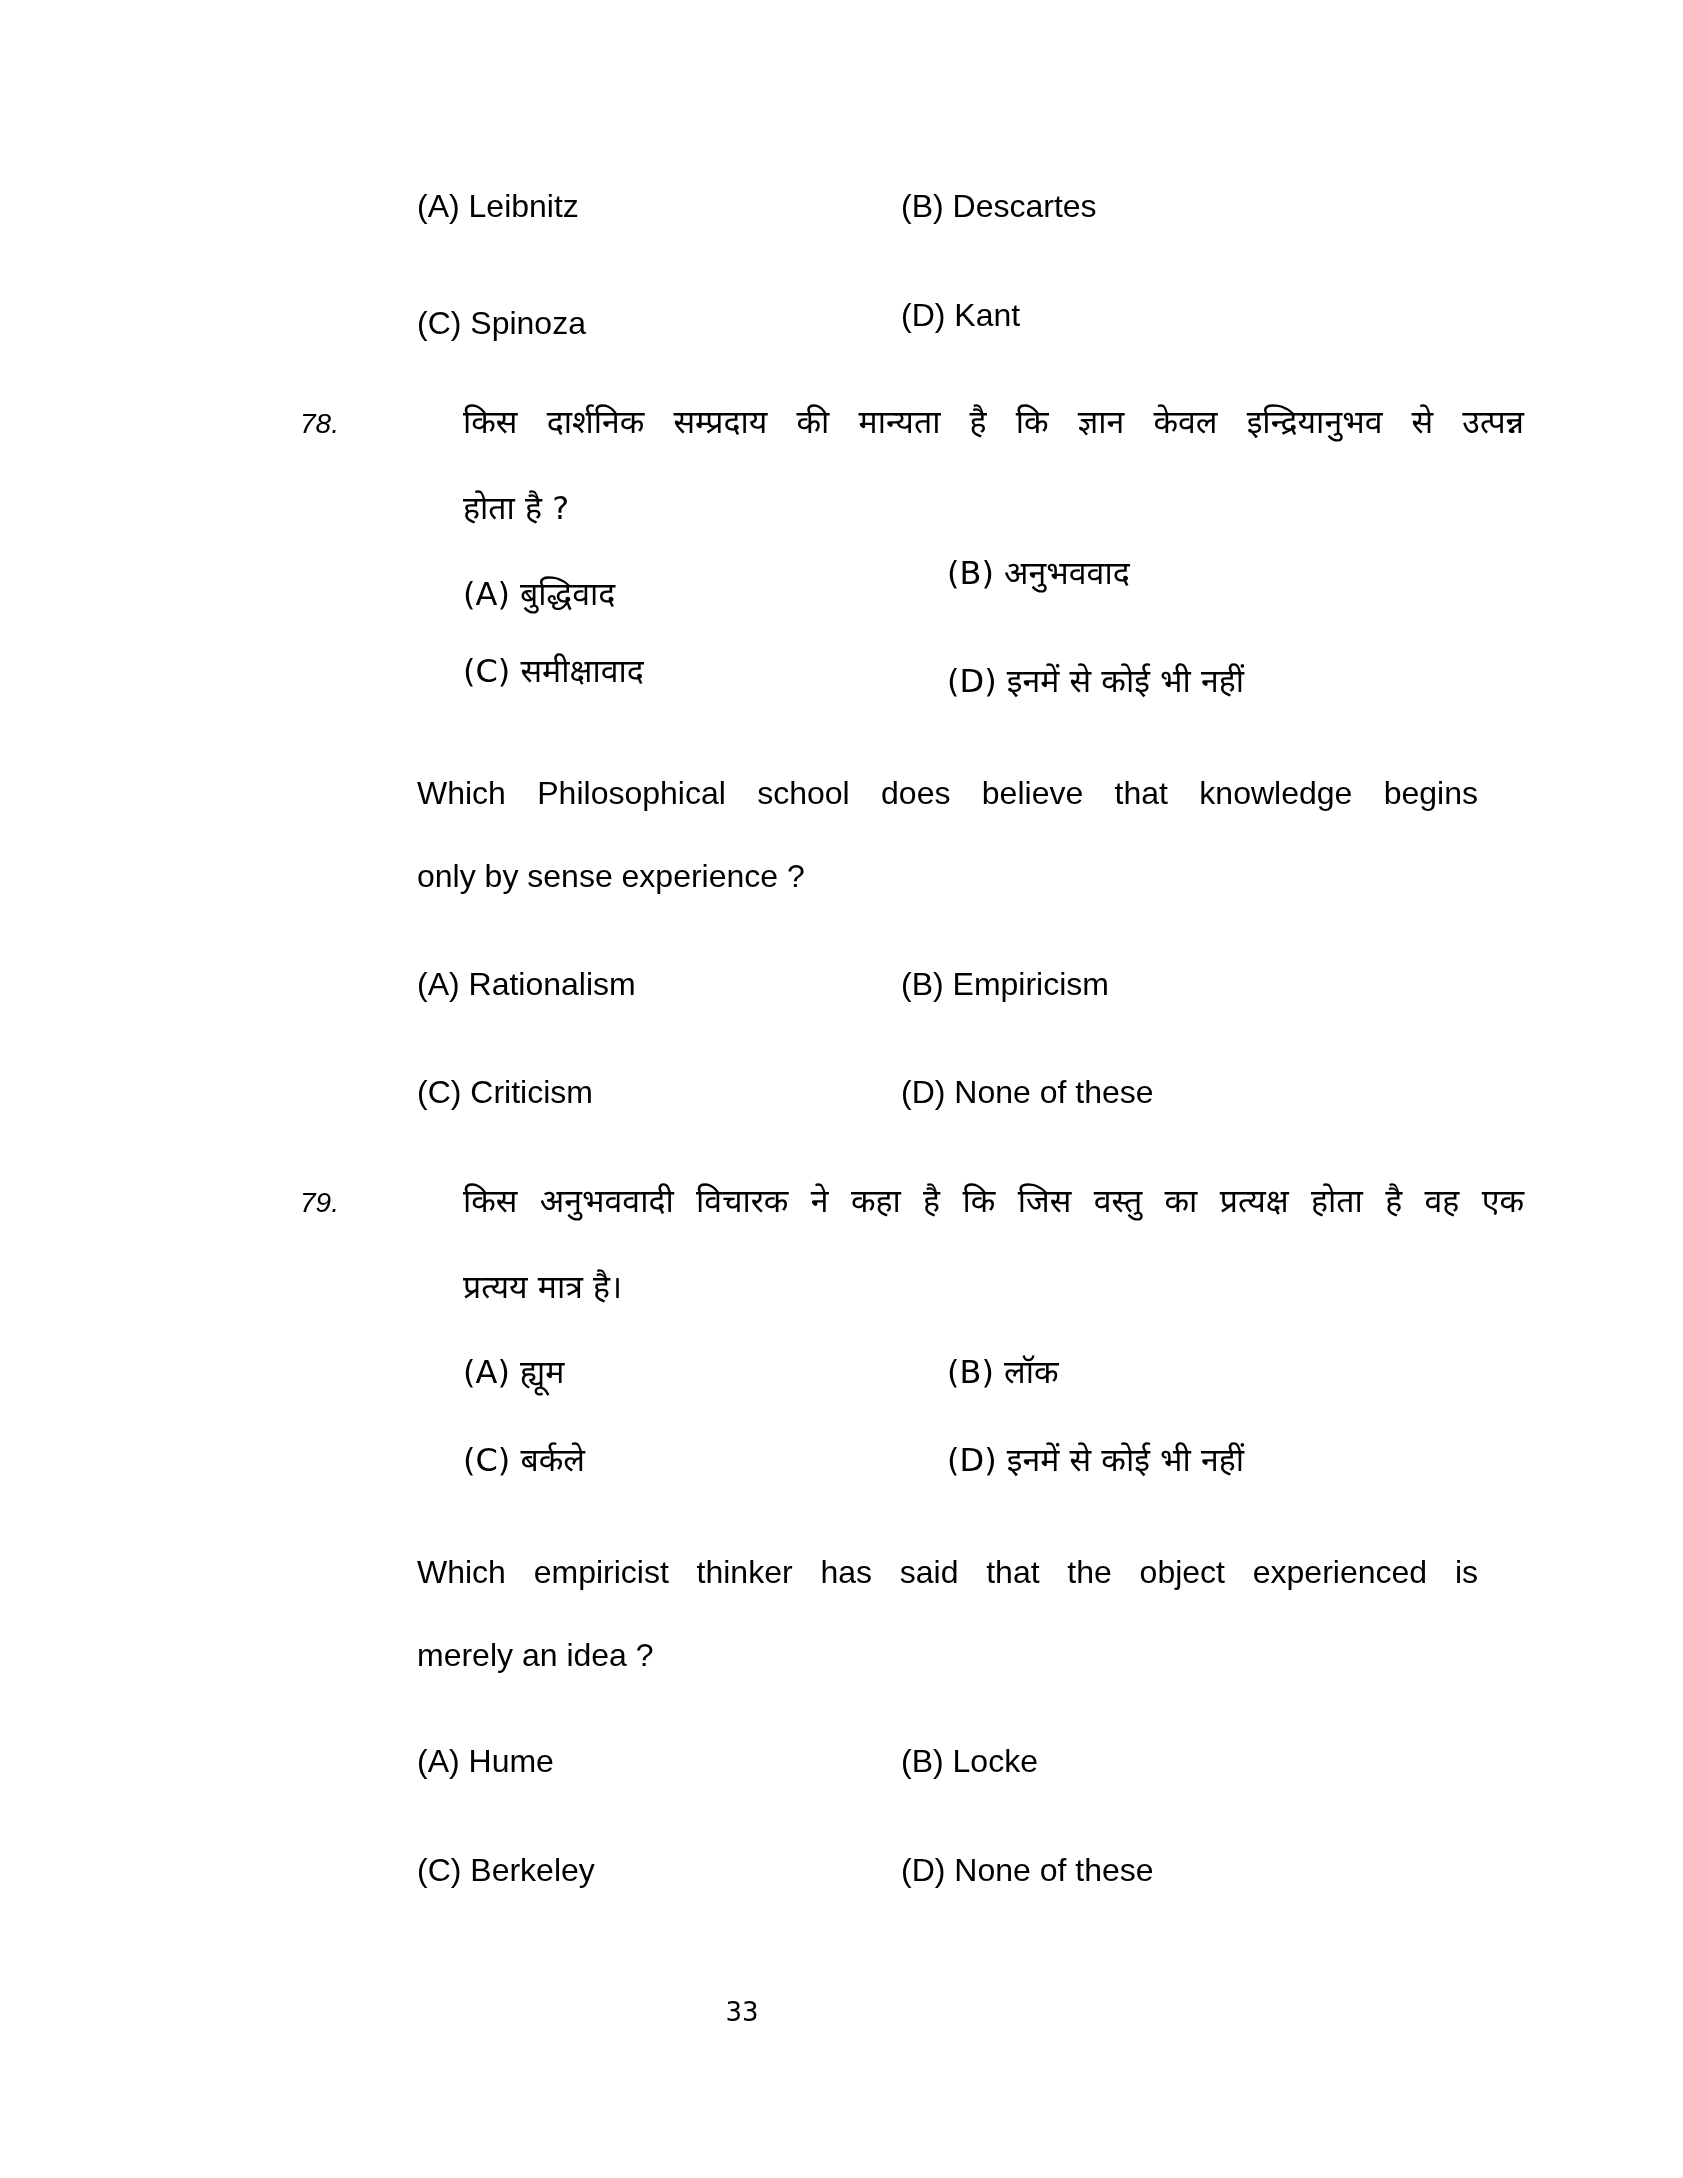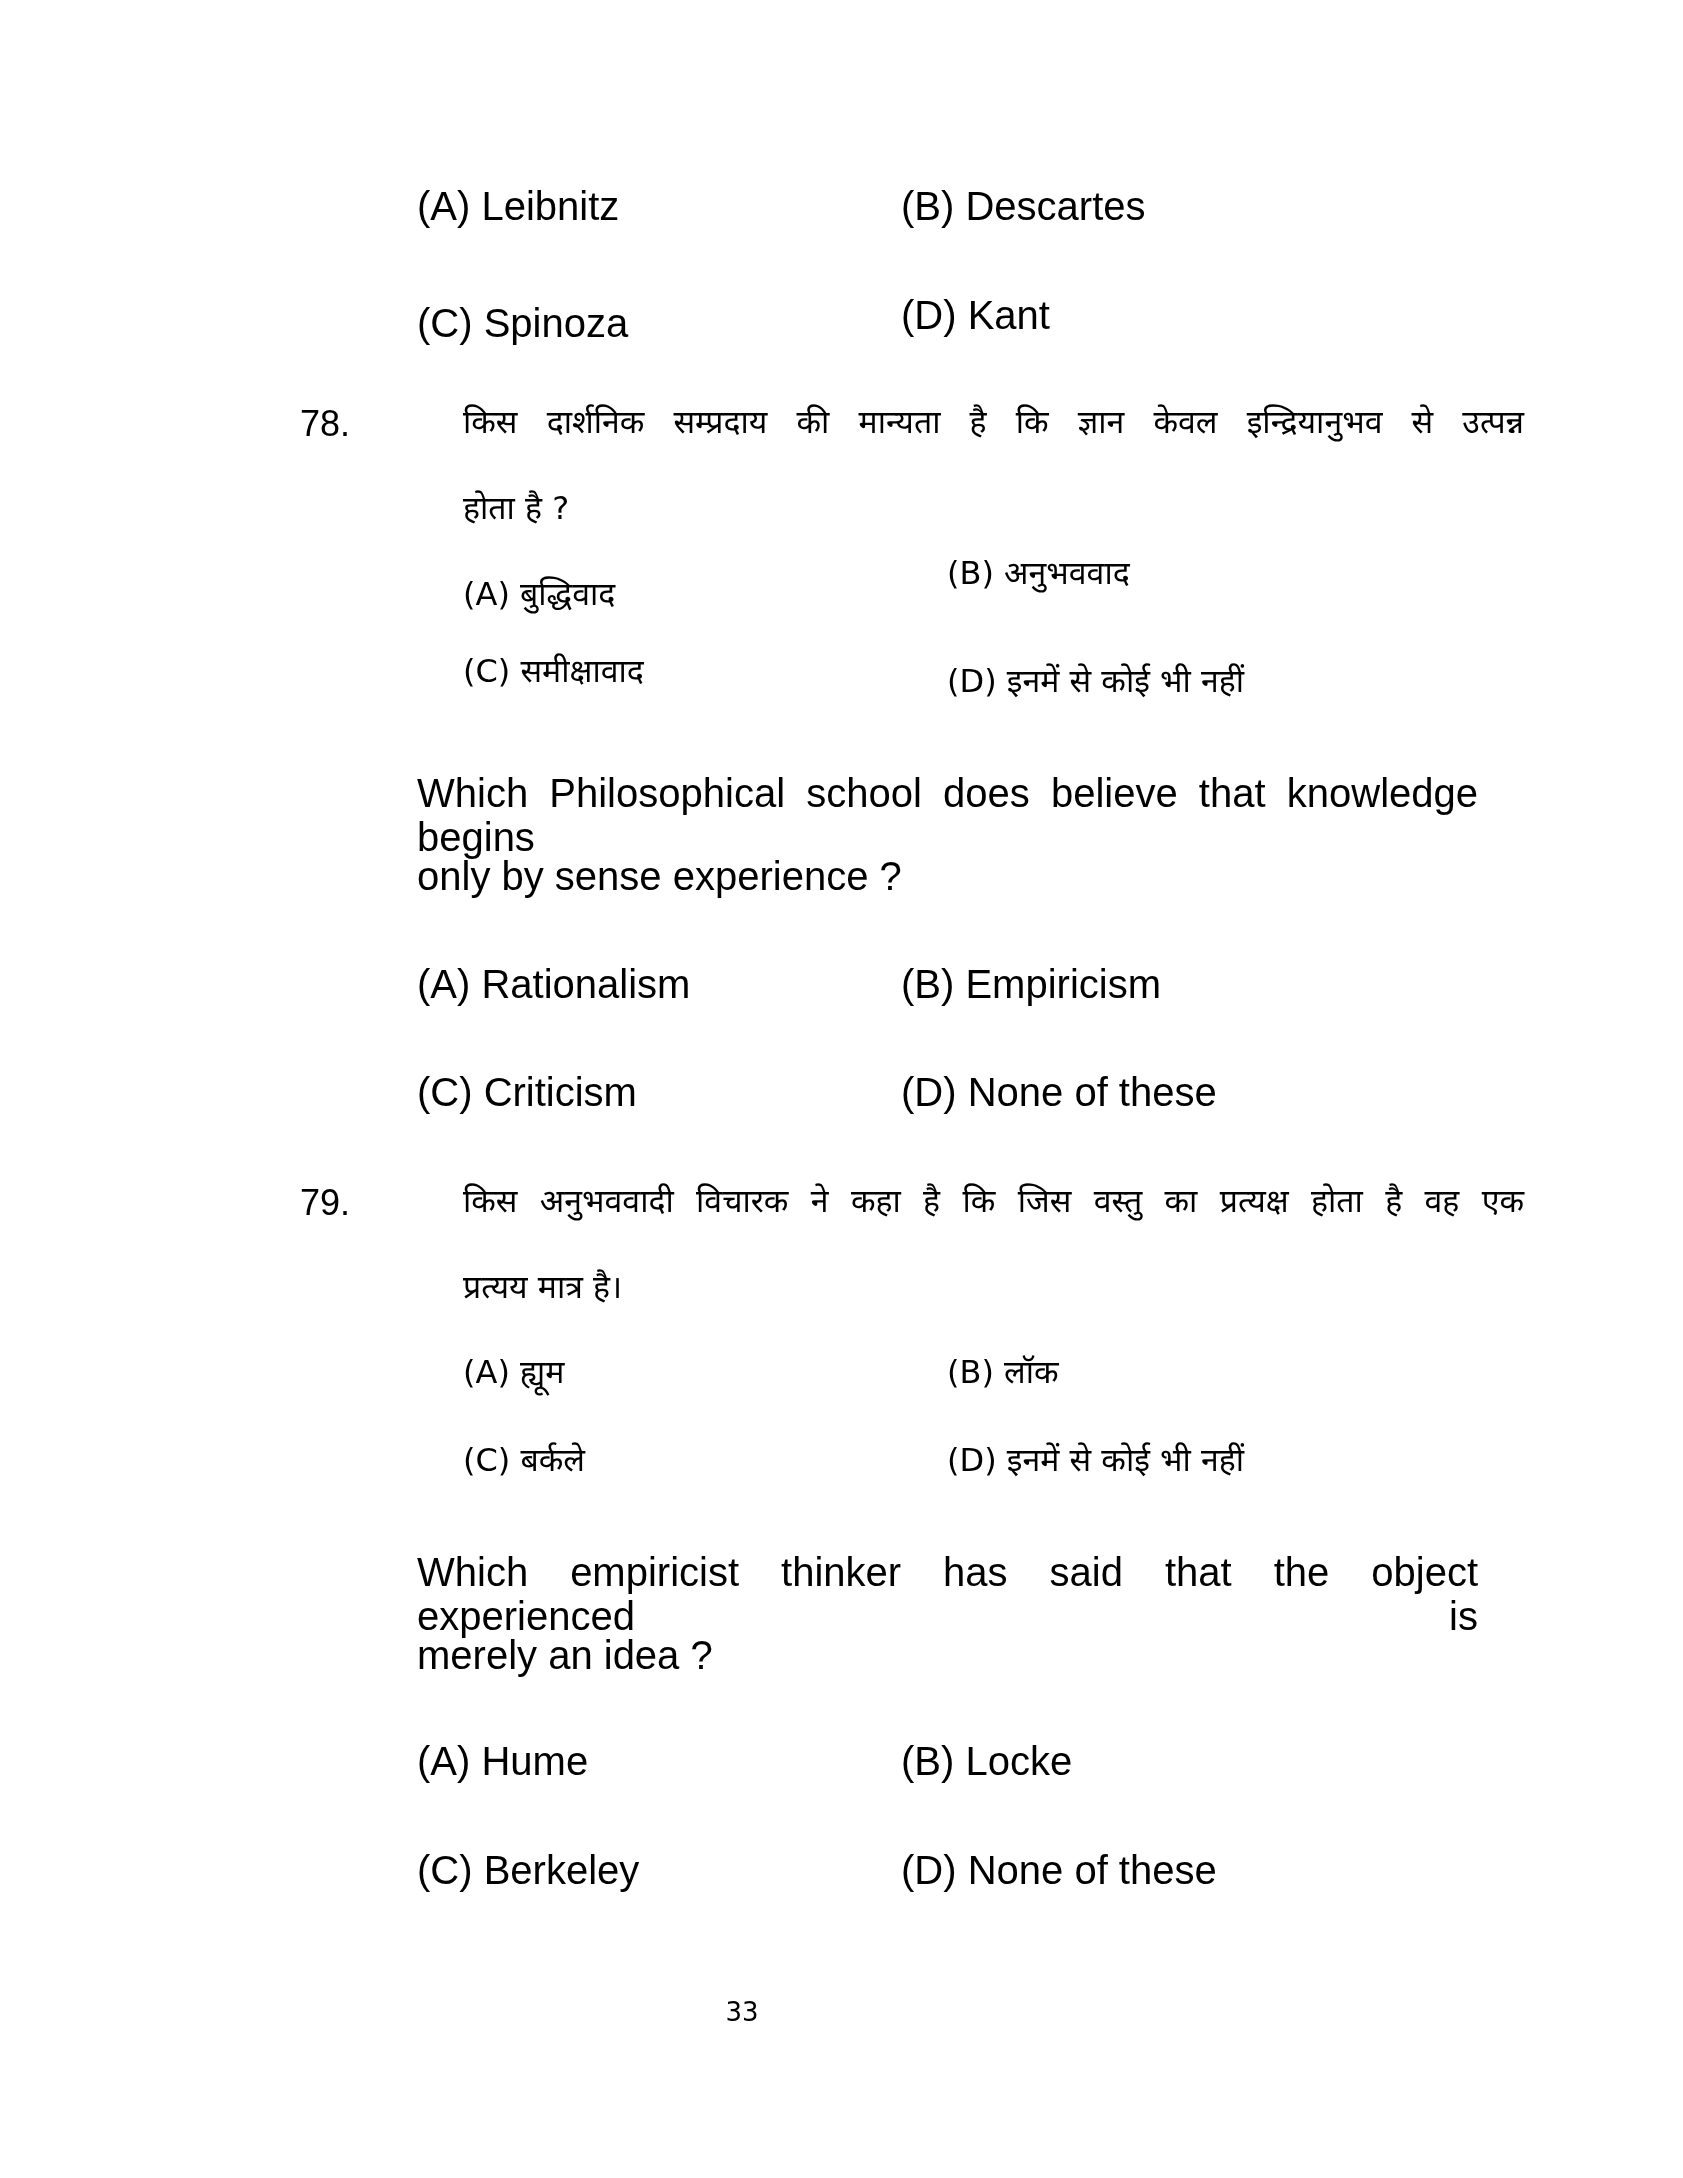--- a/index.html
+++ b/index.html
@@ -1,20 +1,20 @@
 <!DOCTYPE html>
 <html><head>
 <meta charset="utf-8">
 <style>
   html, body { margin: 0; padding: 0; background: #ffffff; }
   body { width: 1683px; height: 2178px; position: relative; overflow: hidden;
          font-family: "Liberation Sans", "DejaVu Sans", sans-serif; color: #000; }
-  .line { position: absolute; font-size: 40px; line-height: 44px; white-space: nowrap; }
+  .line { position: absolute; font-size: 32px; line-height: 44px; white-space: nowrap; }
   .hi { font-family: "DejaVu Sans", "Liberation Sans", sans-serif; font-size: 32px; margin-left: 46px; }
-  .qnum { position: absolute; font-size: 36px; line-height: 44px; left: 300px; }
+  .qnum { position: absolute; font-size: 28px; line-height: 44px; left: 300px; font-style: italic; }
   .just { width: 1061px; text-align: justify; text-align-last: justify; white-space: normal; }
   .pgnum { position: absolute; left: 0; width: 1484px; text-align: center; font-size: 26px;
            font-family: "DejaVu Sans", sans-serif; }
   .colA { left: 417px; }
   .colB { left: 901px; }
 </style>
 </head>
 <body>
 
 <div class="line colA" style="top:184px">(A) Leibnitz</div>

